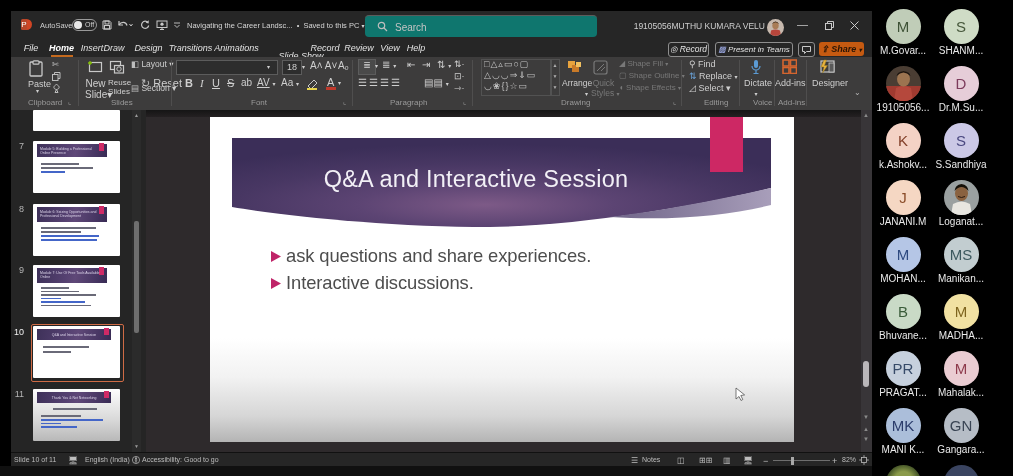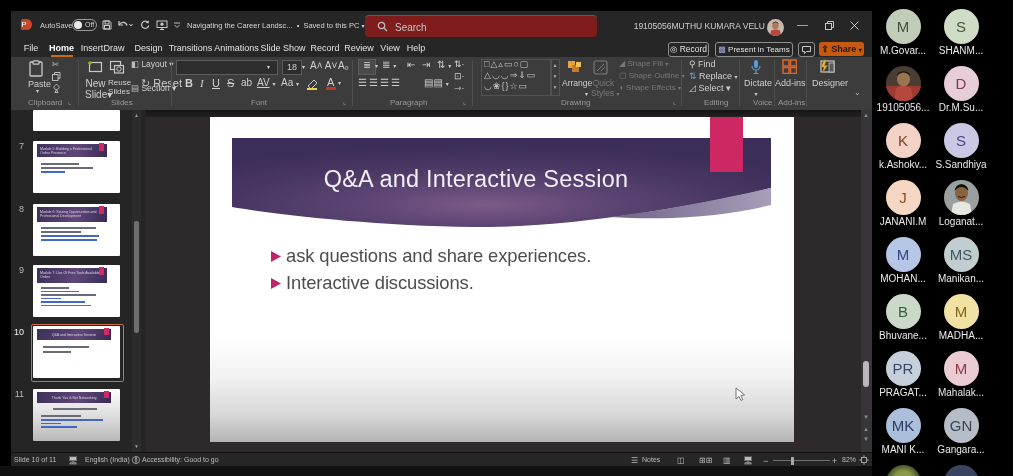--- a/index.html
+++ b/index.html
@@ -5,21 +5,21 @@
   html,body{margin:0;padding:0;background:#000;}
   body{width:1013px;height:476px;position:relative;overflow:hidden;
        font-family:"Liberation Sans",sans-serif;-webkit-font-smoothing:antialiased;}
   .abs{position:absolute;}
   #win{position:absolute;left:11px;top:11px;width:861px;height:455px;background:#262626;}
   
   #titlebar{position:absolute;left:0;top:0;width:100%;height:27px;}
   .tbtxt{position:absolute;color:#cfcfcf;font-size:8.5px;white-space:nowrap;}
   .tbicon{position:absolute;color:#c8c8c8;}
   
-  #menurow{position:absolute;left:0;top:27px;width:100%;height:30px;}
+  #menurow{position:absolute;left:0;top:27px;width:100%;height:30px;font-style:italic;}
   .mi{position:absolute;top:5px;color:#e2e2e2;font-size:9px;white-space:nowrap;transform:translateX(-50%);}
   
   #ribbon{position:absolute;left:0;top:46px;width:100%;height:53px;background:#3d3c3c;}
   .gsep{position:absolute;top:3px;width:1px;height:46px;background:#4f4e4e;}
   .glabel{position:absolute;top:41px;font-size:8px;color:#9a9a9a;white-space:nowrap;}
   .ric{position:absolute;color:#cfcfcf;font-size:9px;white-space:nowrap;}
   .rgray{color:#787878;}
   
   #content{position:absolute;left:0;top:99px;width:100%;height:342px;background:#2e2a2c;}
   #thumbpanel{position:absolute;left:0;top:0;width:135px;height:342px;background:#252525;}
@@ -79,21 +79,21 @@
     <svg class="abs" style="left:145px;top:9px" width="12" height="10" viewBox="0 0 12 10">
       <rect x="1" y="1" width="10" height="6.5" fill="none" stroke="#c8c8c8" stroke-width="1"></rect>
       <circle cx="6" cy="4.2" r="1.6" fill="#c8c8c8"></circle>
       <path d="M4 9.5 h4 M6 7.5 v2" stroke="#c8c8c8" stroke-width="1"></path>
     </svg>
     <svg class="abs" style="left:162px;top:11px" width="8" height="7" viewBox="0 0 8 7">
       <path d="M1 1 h6 M1.5 3 l2.5 2.5 l2.5 -2.5" fill="none" stroke="#b8b8b8" stroke-width="1"></path>
     </svg>
     <div class="tbtxt" style="left:176px;top:10px;font-size:7.5px;color:#d6d6d6;">Navigating the Career Landsc...&nbsp; • &nbsp;Saved to this PC <span style="font-size:6px;">▾</span></div>
 
-    <div class="abs" style="left:354px;top:4px;width:232px;height:21px;background:#7f1d1d;border-radius:4px;border-top:1px solid #5c5c5c;">
+    <div class="abs" style="left:354px;top:4px;width:232px;height:21px;background:#0f766e;border-radius:4px;border-top:1px solid #5c5c5c;">
       <svg class="abs" style="left:12px;top:5px" width="11" height="11" viewBox="0 0 11 11">
         <circle cx="4.5" cy="4.5" r="3.2" fill="none" stroke="#bdbdbd" stroke-width="1.2"></circle>
         <path d="M7 7 L10 10" stroke="#bdbdbd" stroke-width="1.2"></path>
       </svg>
       <div class="tbtxt" style="left:30px;top:6px;font-size:10px;color:#c4c4c4;">Search</div>
     </div>
     <div class="tbtxt" style="right:107px;top:10px;">19105056MUTHU KUMARA VELU</div>
 
     <svg class="abs" style="left:756px;top:8px;" width="17" height="17" viewBox="0 0 17 17">
       <defs>
@@ -120,21 +120,21 @@
   </div>
   <div id="menurow">
     <div class="mi" style="left:20px;">File</div>
     <div class="mi" style="left:50.5px;color:#fff;font-weight:bold;">Home</div>
     <div class="abs" style="left:40px;top:17px;width:22px;height:2px;background:#c56a1e;"></div>
     <div class="mi" style="left:81px;">Insert</div>
     <div class="mi" style="left:103px;">Draw</div>
     <div class="mi" style="left:137.5px;">Design</div>
     <div class="mi" style="left:179.5px;">Transitions</div>
     <div class="mi" style="left:225.5px;">Animations</div>
-    <div class="mi" style="left:272px;">Slide Show</div>
+    <div class="mi" style="left:290px;margin-top:8px;">Slide Show</div>
     <div class="mi" style="left:314px;">Record</div>
     <div class="mi" style="left:348px;">Review</div>
     <div class="mi" style="left:379px;">View</div>
     <div class="mi" style="left:405px;">Help</div>
 
     <div class="abs" style="left:657px;top:4px;width:39px;height:13px;border:1px solid #8e8e8e;border-radius:3px;color:#e4e4e4;font-size:8.5px;text-align:center;line-height:13px;">◎ Record</div>
     <div class="abs" style="left:704px;top:4px;width:76px;height:13px;border:1px solid #8e8e8e;border-radius:3px;color:#e4e4e4;font-size:8px;text-align:center;line-height:13px;"><span style="color:#9aa7e0;">▩</span> Present in Teams</div>
     <div class="abs" style="left:787px;top:4px;width:15px;height:13px;border:1px solid #8e8e8e;border-radius:3px;">
       <svg class="abs" style="left:3px;top:3px" width="9" height="8" viewBox="0 0 9 8">
           <path d="M0.5 0.5 h8 v5 h-4 l-2 2 v-2 h-2 Z" fill="none" stroke="#c8c8c8" stroke-width="1"></path>

